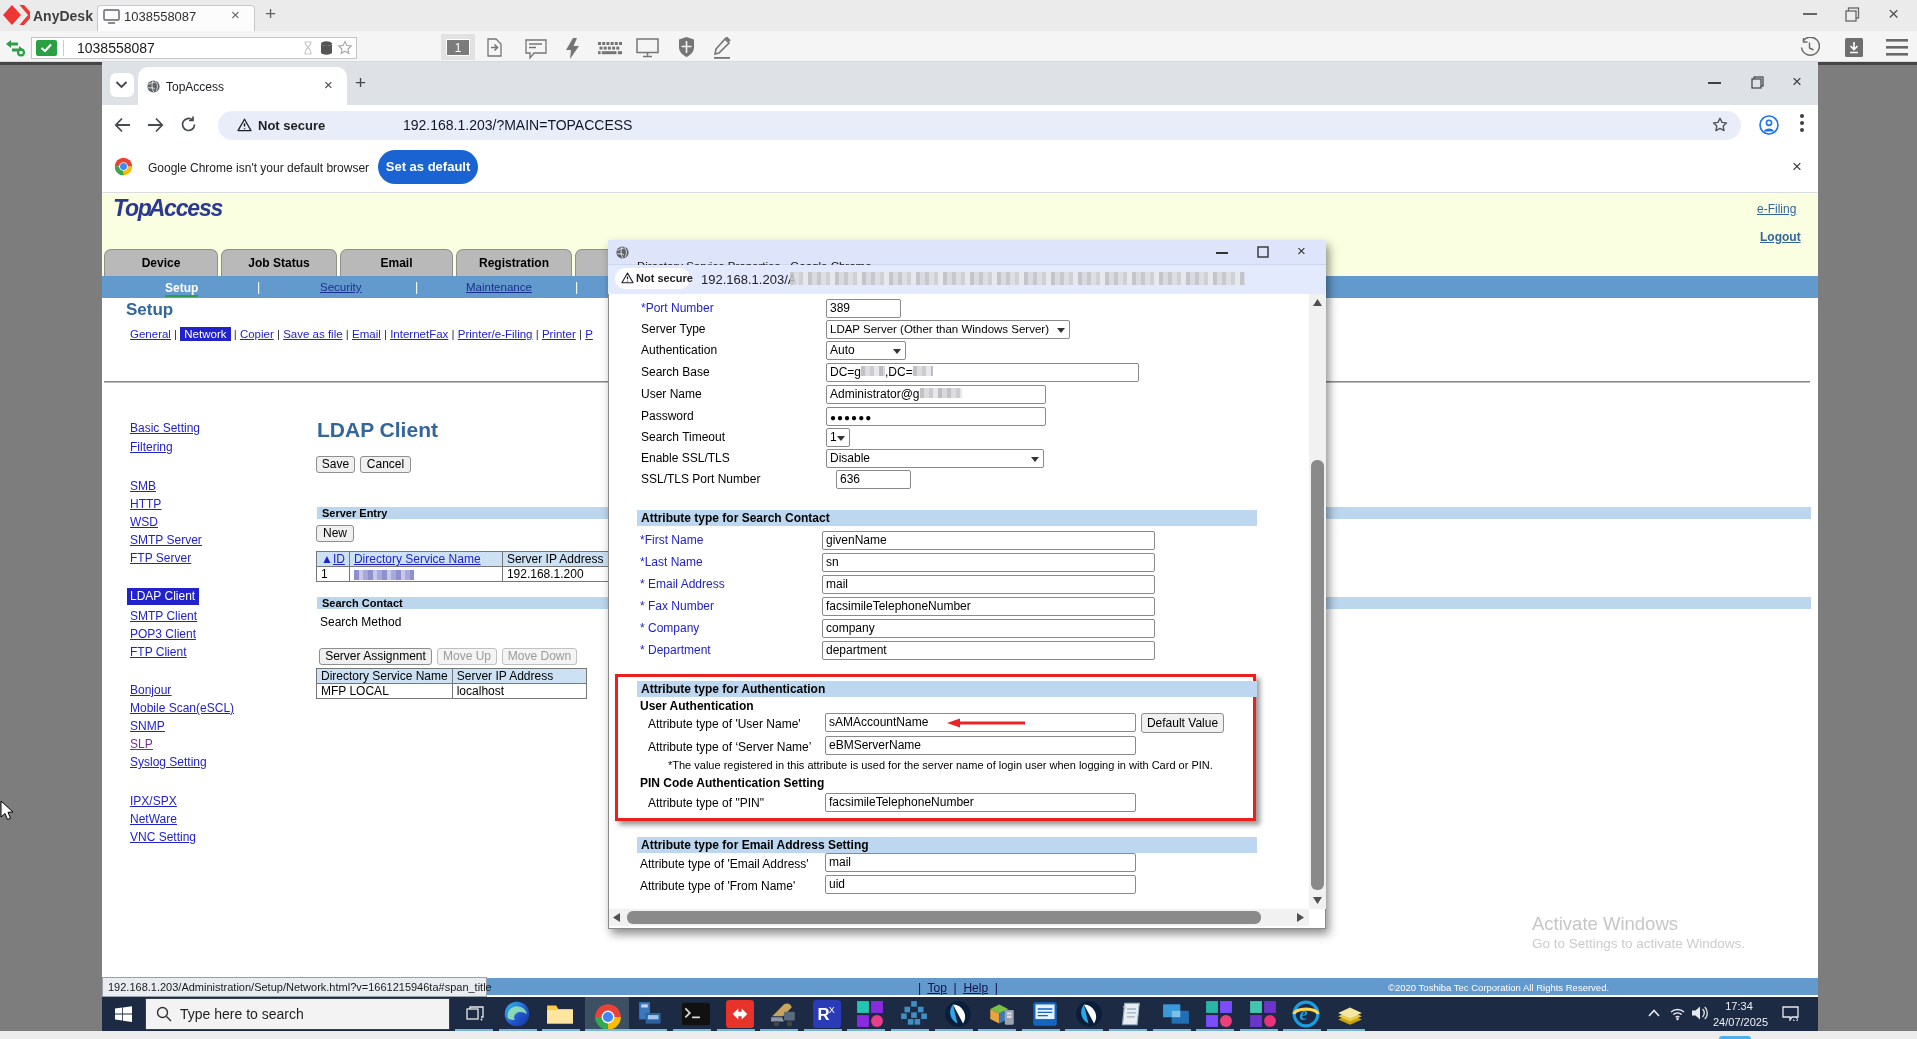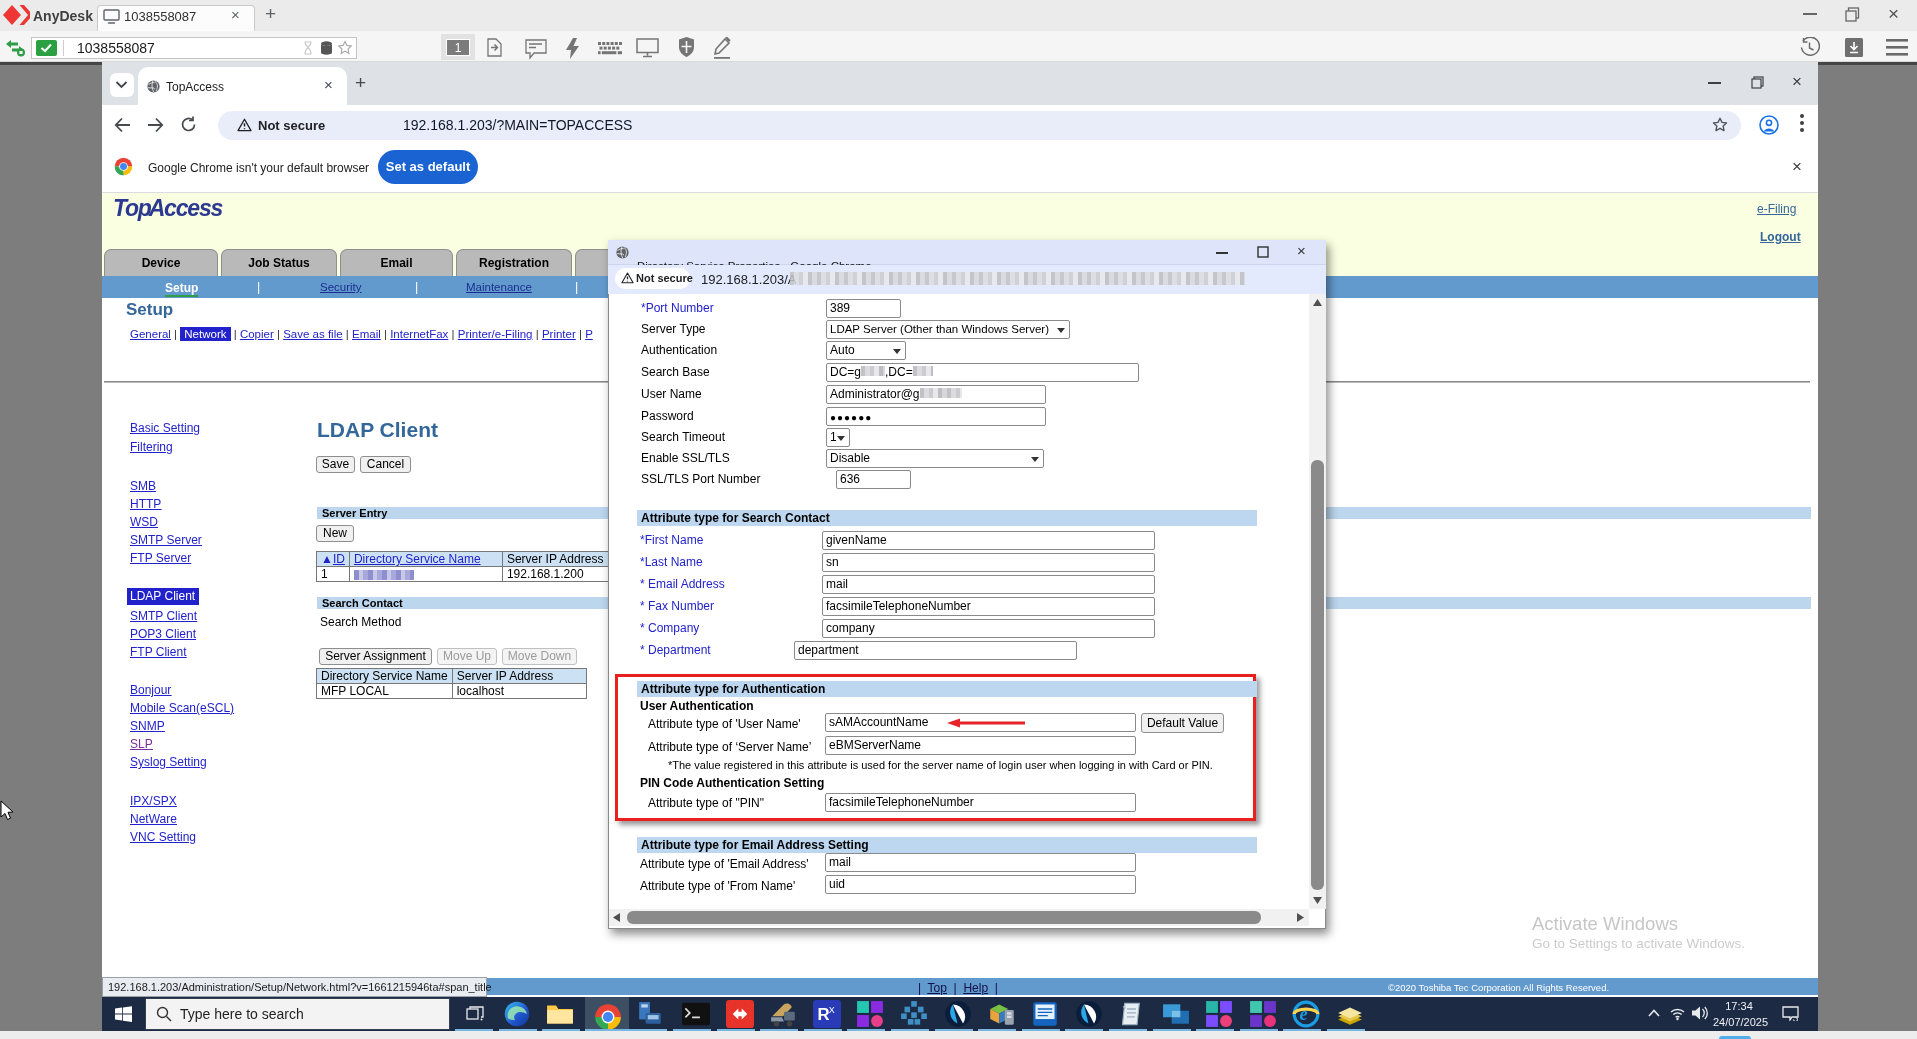--- a/index.html
+++ b/index.html
@@ -557,21 +557,21 @@
 <div class="pinput" style="left:822px;top:531px;width:333px">givenName</div>
 <div class="plabel blue" style="left:640px;top:555px">*Last Name</div>
 <div class="pinput" style="left:822px;top:553px;width:333px">sn</div>
 <div class="plabel blue" style="left:640px;top:577px">* Email Address</div>
 <div class="pinput" style="left:822px;top:575px;width:333px">mail</div>
 <div class="plabel blue" style="left:640px;top:599px">* Fax Number</div>
 <div class="pinput" style="left:822px;top:597px;width:333px">facsimileTelephoneNumber</div>
 <div class="plabel blue" style="left:640px;top:621px">* Company</div>
 <div class="pinput" style="left:822px;top:619px;width:333px">company</div>
 <div class="plabel blue" style="left:640px;top:643px">* Department</div>
-<div class="pinput" style="left:794px;top:641px;width:283px">department</div>
+<div class="pinput" style="left:822px;top:641px;width:333px">department</div>
 
 <div class="abs" style="left:615px;top:674px;width:641px;height:147px;border:3px solid #e9201d;box-shadow:4px 4px 5px rgba(0,0,0,.4)"></div>
 <div class="phead" style="top:681px">Attribute type for Authentication</div>
 <div class="plabel" style="left:640px;top:699px;font-weight:bold">User Authentication</div>
 <div class="plabel" style="left:648px;top:717px">Attribute type of 'User Name'</div>
 <div class="pinput" style="left:825px;top:713px;width:311px">sAMAccountName</div>
 <svg class="abs" style="left:947px;top:718px" width="78" height="10" viewBox="0 0 78 10">
     <path d="M0 5 L13 0.5 V3.6 H78 V6.4 H13 V9.5 Z" fill="#e8232a"></path>
   </svg>
 <div class="btn" style="left:1141px;top:713px;width:83px;height:20px;line-height:18px">Default Value</div>

